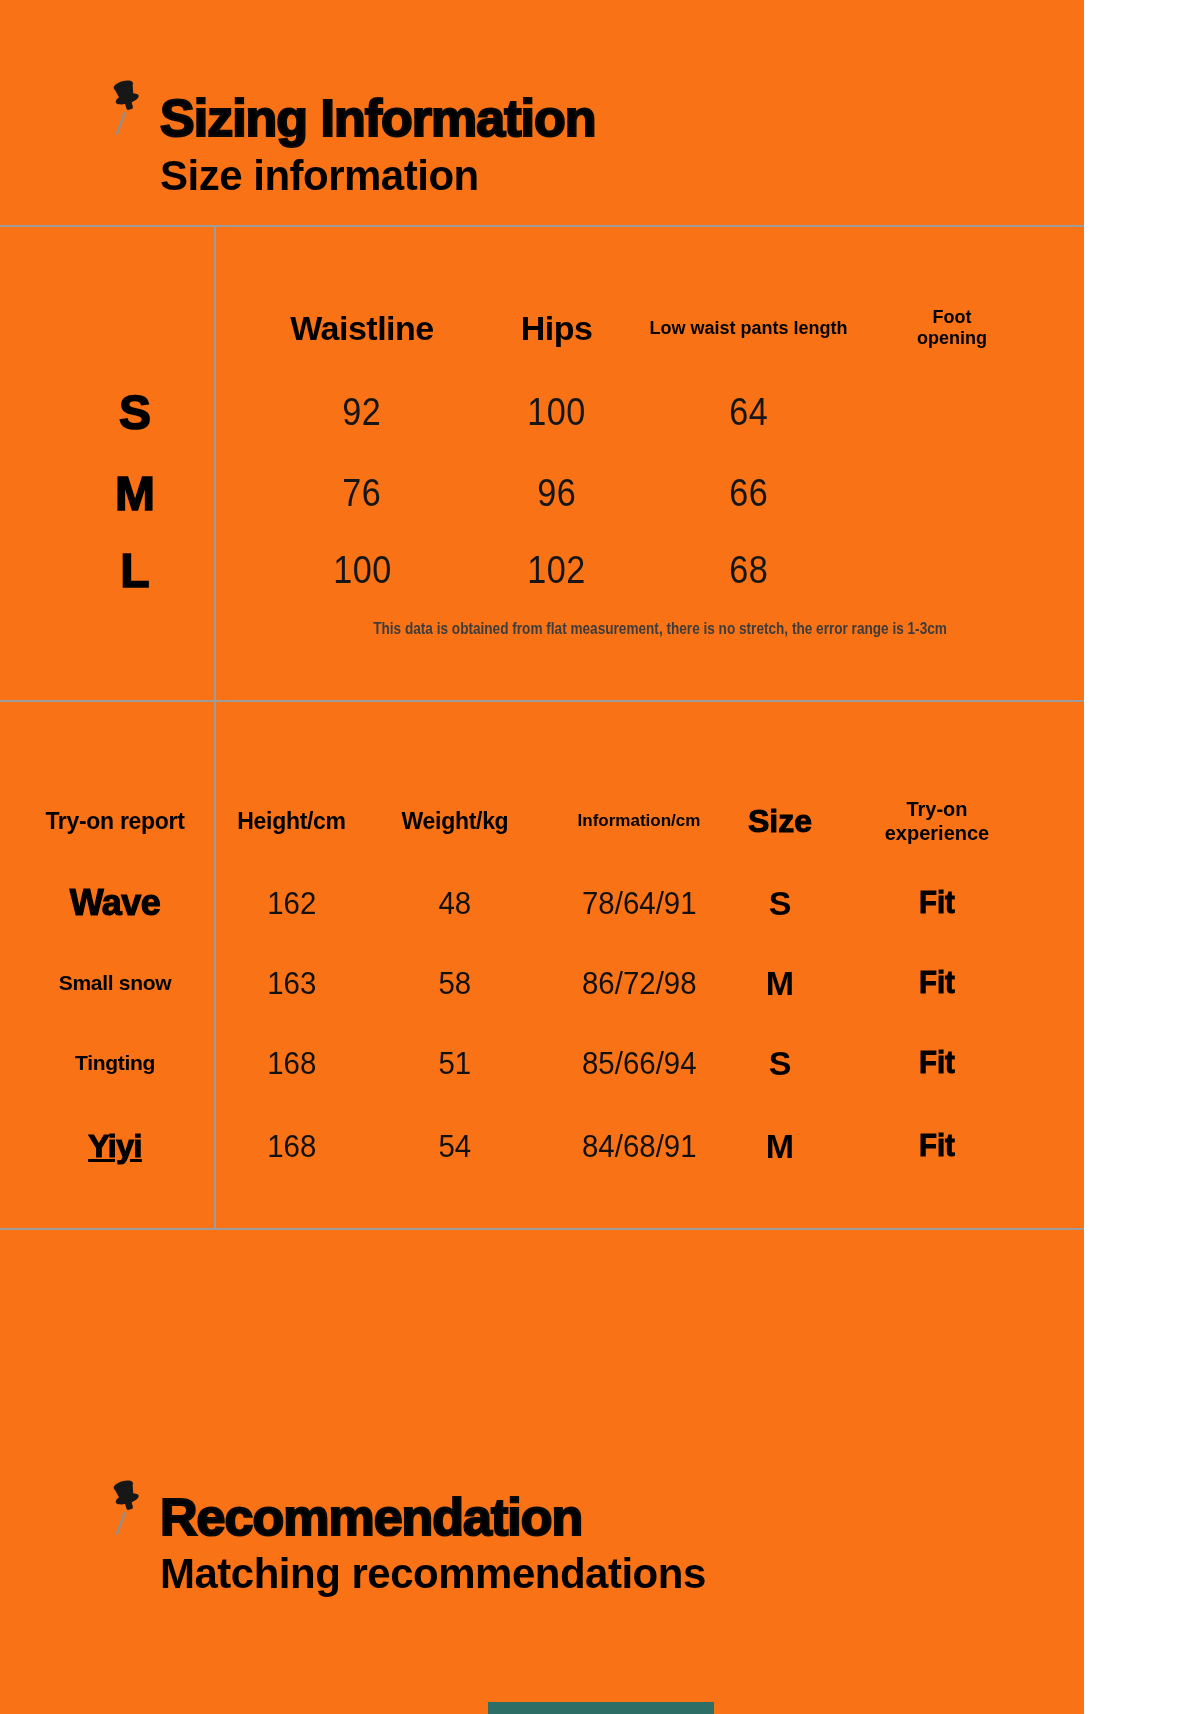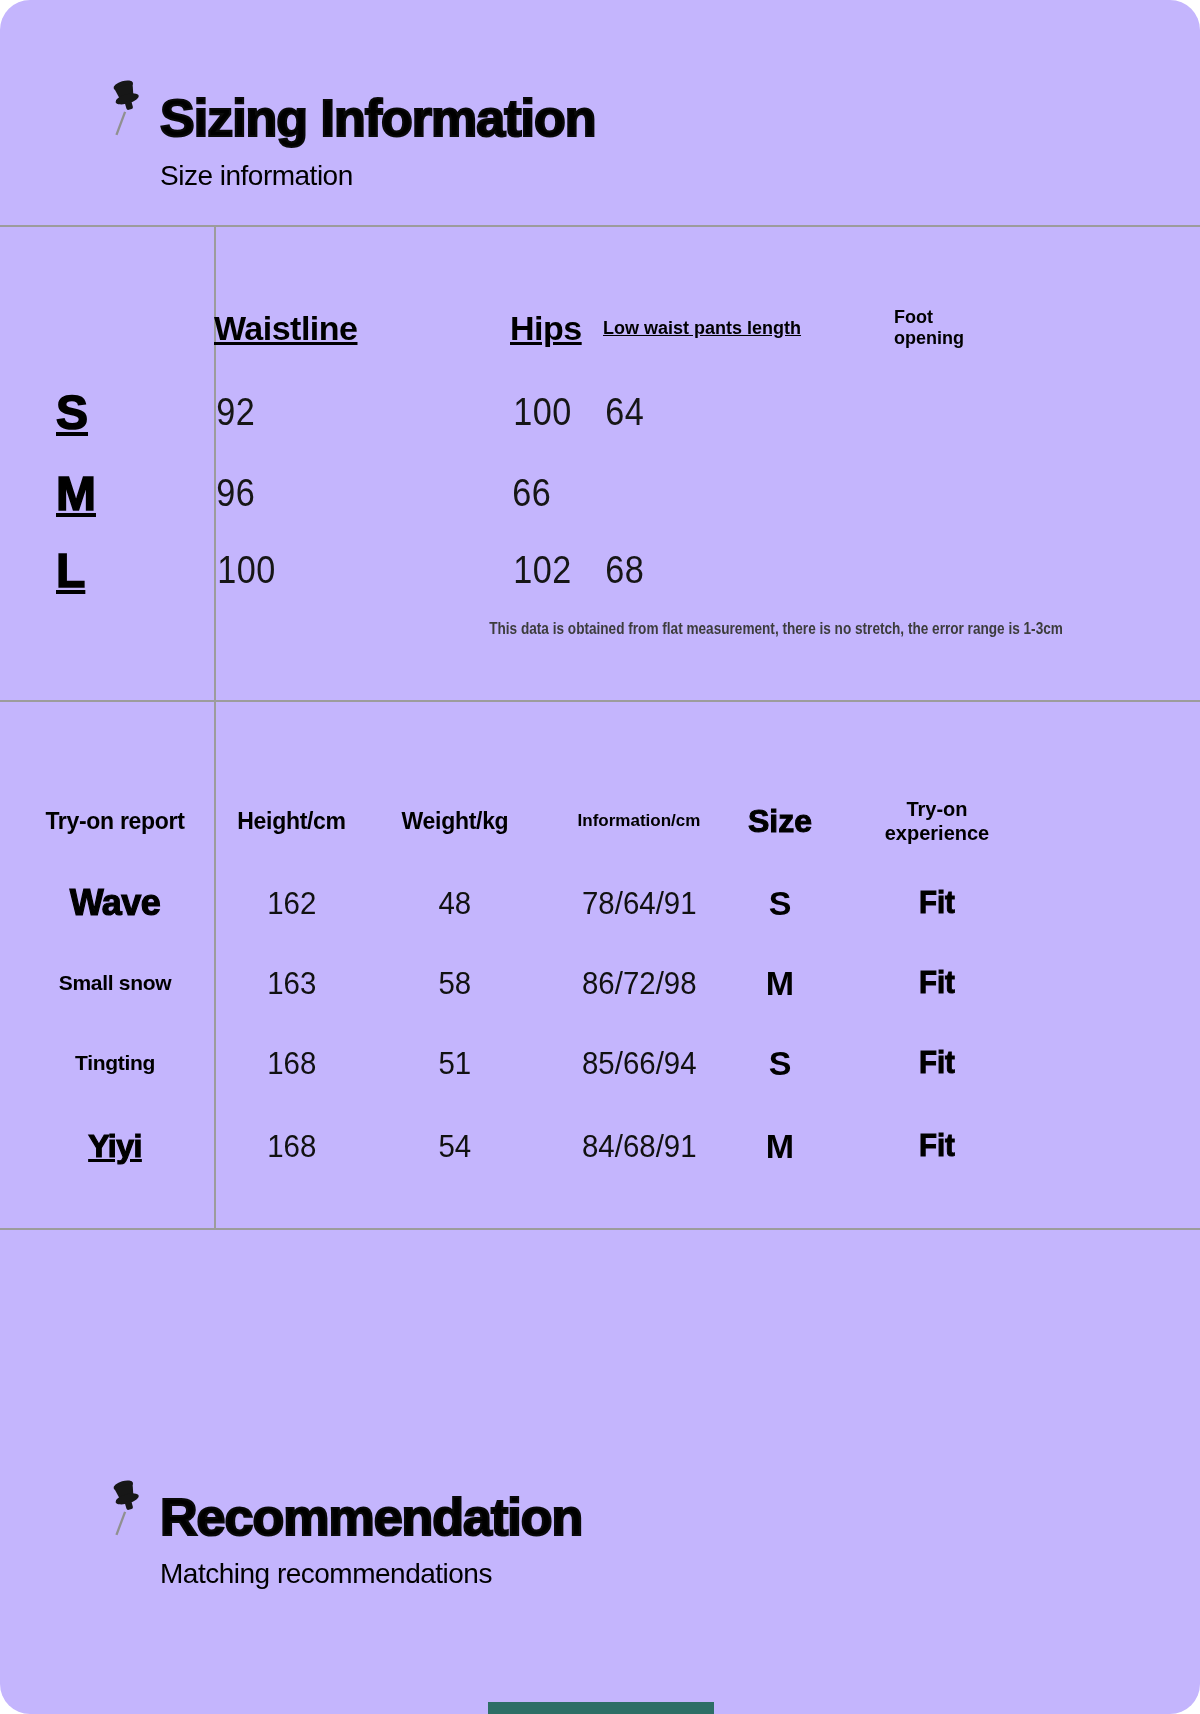--- a/index.html
+++ b/index.html
@@ -1,46 +1,46 @@
 <!DOCTYPE html>
 <html style="--divider: #9C9C9C; --note: #3C3C3C; --strip: #2D6E66;"><head>
 <meta charset="utf-8">
 <style>
   html,body{margin:0;padding:0;background:#fff;}
   .canvas{
-    position:relative;width:1200px;height:1714px;background:#c4b5fd;
-    font-family:"Liberation Sans",sans-serif;color:#000;overflow:hidden;border-radius:30px;
+    position:relative;width:1084px;height:1714px;background:#f97316;
+    font-family:"Liberation Sans",sans-serif;color:#000;overflow:hidden;
   }
   
   .hline{position:absolute;left:0;width:1200px;height:2px;background:var(--divider,#9c9c9c);}
   .hl-1{top:225px;} .hl-2{top:700px;} .hl-3{top:1228px;}
   .vline{position:absolute;left:214px;width:1.5px;background:var(--divider,#a6a6a6);}
   .vl-1{top:227px;height:473px;} .vl-2{top:702px;height:526px;}
 
   
   .sec-title{
     position:absolute;left:160px;font-size:52px;line-height:60px;font-weight:700;
     letter-spacing:-1px;-webkit-text-stroke:2.2px #0a0a0a;white-space:nowrap;
   }
   .sec-sub{
-    position:absolute;left:160px;font-size:28px;line-height:42px;font-weight:400;
+    position:absolute;left:160px;font-size:42px;line-height:42px;font-weight:700;
     letter-spacing:-0.5px;white-space:nowrap;
   }
   .ttl-1{top:88px;} .sub-1{top:155px;}
   .ttl-2{top:1487px;} .sub-2{top:1553px;}
   .pin{position:absolute;width:46px;height:64px;}
   .pin-1{left:104px;top:76px;} .pin-2{left:104px;top:1476px;}
 
   
   .t1-row{
     position:absolute;left:0;width:1010px;height:76px;
     display:grid;grid-template-columns:214px 296px 93px 291px 116px;align-items:center;
   }
   .t1-head{top:290px;} .t1-r0{top:374px;} .t1-r1{top:455px;} .t1-r2{top:532px;}
-  .t1-row > div{text-decoration:underline;}
+  .t1-row > div{text-align:center;}
   .t1-row > div:first-child{padding-left:56px;}
   .h-big{font-size:34px;font-weight:700;letter-spacing:-0.5px;}
   .h-small{font-size:18px;font-weight:700;white-space:nowrap;}
   .h-wrap{display:inline-block;width:88px;line-height:1.18;white-space:normal;}
   .sz-letter{font-size:48px;font-weight:700;-webkit-text-stroke:1.6px #000;}
   .num{display:inline-block;font-size:38px;font-weight:300;letter-spacing:0.5px;
        transform:scaleX(0.9);color:#161616;}
   .note{
     position:absolute;top:620px;right:137px;font-size:16px;font-weight:700;
     color:var(--note,#3c3c3c);white-space:nowrap;transform:scaleX(0.85);transform-origin:right center;
@@ -101,20 +101,21 @@
   </div>
 
   <div class="t1-row t1-r0">
     <div class="sz-letter">S</div>
     <div><span class="num">92</span></div>
     <div><span class="num">100</span></div>
     <div><span class="num">64</span></div>
   </div>
   <div class="t1-row t1-r1">
     <div class="sz-letter">M</div>
+    <div><span class="num">76</span></div>
     <div><span class="num">96</span></div>
     <div><span class="num">66</span></div>
   </div>
   <div class="t1-row t1-r2">
     <div class="sz-letter">L</div>
     <div><span class="num">100</span></div>
     <div><span class="num">102</span></div>
     <div><span class="num">68</span></div>
   </div>
 

